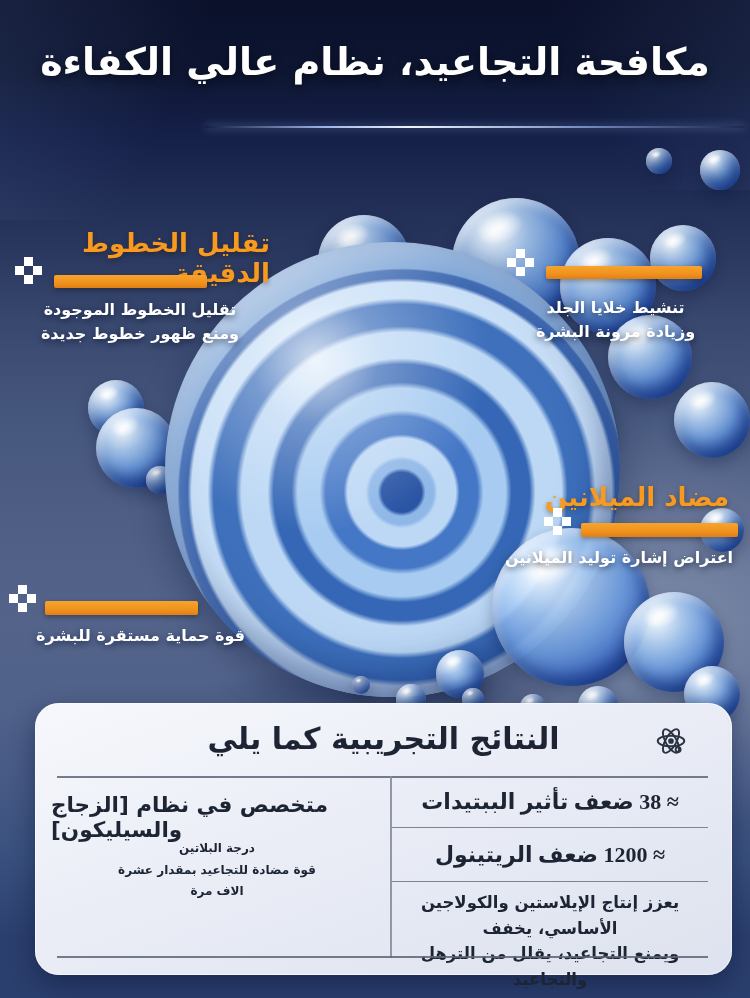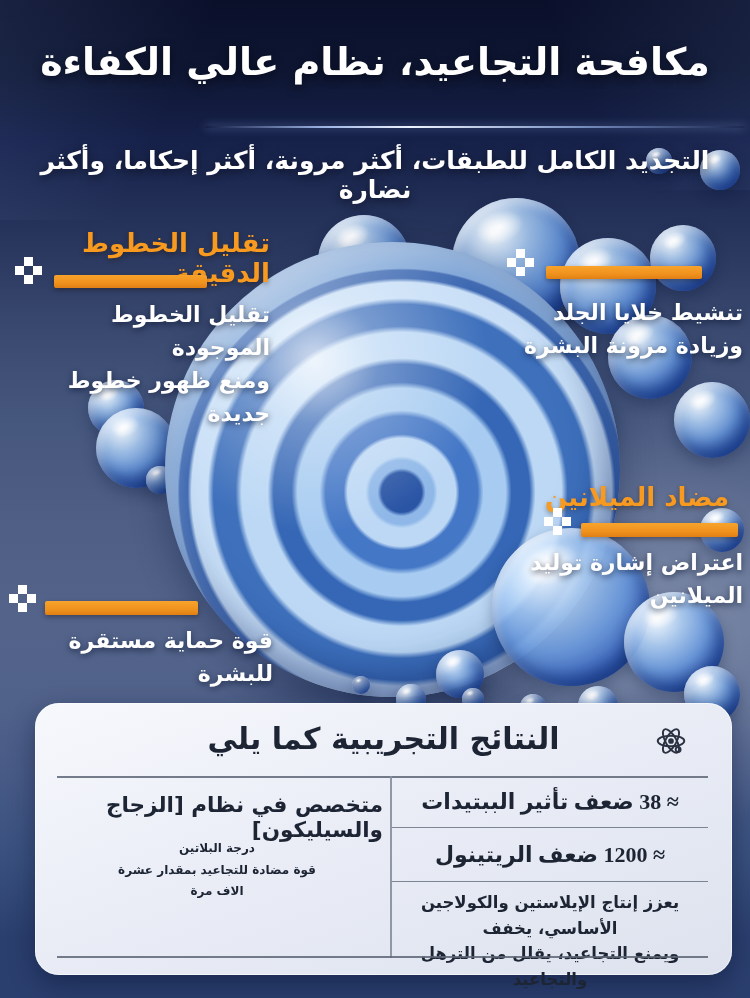--- a/index.html
+++ b/index.html
@@ -53,22 +53,22 @@
   .callout{position:absolute;z-index:5;direction:rtl;}
   .co-title{position:absolute;top:0;width:100%;text-align:right;
     color:var(--accent_text,#F79A1F);font-size:26px;font-weight:700;
     text-shadow:0 2px 5px rgba(35,20,0,.4);}
   .co-title.align-right{text-align:right;padding-right:14px;box-sizing:border-box;}
   .co-bar{position:absolute;height:13px;border-radius:2px;
     background:linear-gradient(180deg,#f7a32c,var(--accent,#F0921E) 60%,#e07f14);
     box-shadow:0 2px 5px rgba(20,10,0,.35);}
   .plus-icon{position:absolute;width:9px;height:9px;background:transparent;
     box-shadow:0 -9px 0 #fff, 0 9px 0 #fff, -9px 0 0 #fff, 9px 0 0 #fff;}
-  .co-body{position:absolute;width:100%;
-    color:#fff;font-size:22px;font-weight:700;line-height:1.5;
+  .co-body{position:absolute;width:100%;text-align:center;
+    color:#fff;font-size:16px;font-weight:700;line-height:1.5;
     text-shadow:0 2px 6px rgba(8,18,45,.65);}
 
   
   .results-card{position:absolute;z-index:8;left:35px;top:703px;width:697px;height:272px;
     border-radius:24px;direction:rtl;
     background:linear-gradient(160deg,#f6f8fc 0%,#eaedf6 45%,#dde2ee 100%);
     box-shadow:0 0 0 1px rgba(255,255,255,.55) inset, 0 10px 26px rgba(8,18,50,.45);}
   .rc-heading{position:absolute;top:18px;left:0;width:100%;text-align:center;
     color:var(--ink,#1D2534);font-size:30px;font-weight:700;}
   .rc-atom{position:absolute;left:617px;top:19px;width:38px;height:38px;}
@@ -78,21 +78,21 @@
   .rc-right{position:absolute;top:73px;left:357px;width:316px;height:182px;}
   .res-row{display:flex;align-items:center;justify-content:center;box-sizing:border-box;
     color:var(--ink,#1D2534);font-weight:700;direction:rtl;
     font-family:"Liberation Serif","DejaVu Sans",serif;font-size:22px;}
   .res-row-1{height:52px;border-bottom:1.5px solid #7d8494;}
   .res-row-2{height:54px;border-bottom:1.5px solid #7d8494;}
   .res-par{height:74px;padding-top:8px;box-sizing:border-box;text-align:center;
     color:var(--ink,#1D2534);font-size:16.5px;font-weight:700;line-height:1.55;
     font-family:"DejaVu Sans",sans-serif;}
   .rc-left{position:absolute;top:73px;left:16px;width:332px;height:182px;}
-  .spec-title{position:absolute;top:16px;width:100%;text-align:right;
+  .spec-title{position:absolute;top:16px;width:100%;text-align:left;
     color:var(--ink,#1D2534);font-size:21.5px;font-weight:700;}
   .spec-lines{position:absolute;top:62px;width:100%;text-align:center;
     color:var(--ink,#1D2534);font-size:12px;font-weight:700;line-height:1.8;}
 </style>
 </head>
 <body>
 
 <div class="stage">
   <div class="bg-streak-l"></div>
   <div class="bg-streak-r"></div>
@@ -122,21 +122,20 @@
       <div class="bubble" style="left: 578px; top: 686px; width: 40px; height: 40px;"></div>
       <div class="bubble" style="left: 436px; top: 650px; width: 48px; height: 48px;"></div>
       <div class="bubble" style="left: 396px; top: 684px; width: 30px; height: 30px;"></div>
       <div class="bubble" style="left: 462px; top: 688px; width: 22px; height: 22px;"></div>
       <div class="bubble" style="left: 520px; top: 694px; width: 26px; height: 26px;"></div>
       <div class="bubble" style="left: 352px; top: 676px; width: 18px; height: 18px;"></div>
     </div>
 
   <div class="hero-title">مكافحة التجاعيد، نظام  عالي الكفاءة</div>
   <div class="hero-divider"></div>
-  <div class="hero-subtitle">التجديد الكامل للطبقات، أكثر مرونة، أكثر إحكاما، وأكثر نضارة</div>
 
   <div class="callout" style="left:10px;top:228px;width:260px;height:140px;">
     <div class="co-title">تقليل الخطوط الدقيقة</div>
     <span class="plus-icon" style="left:14px;top:38px;"></span>
     <div class="co-bar" style="left:44px;top:47px;width:153px;"></div>
     <div class="co-body" style="top:70px;">
       <div>تقليل الخطوط الموجودة</div>
       <div>ومنع ظهور خطوط جديدة</div>
     </div>
   </div>

